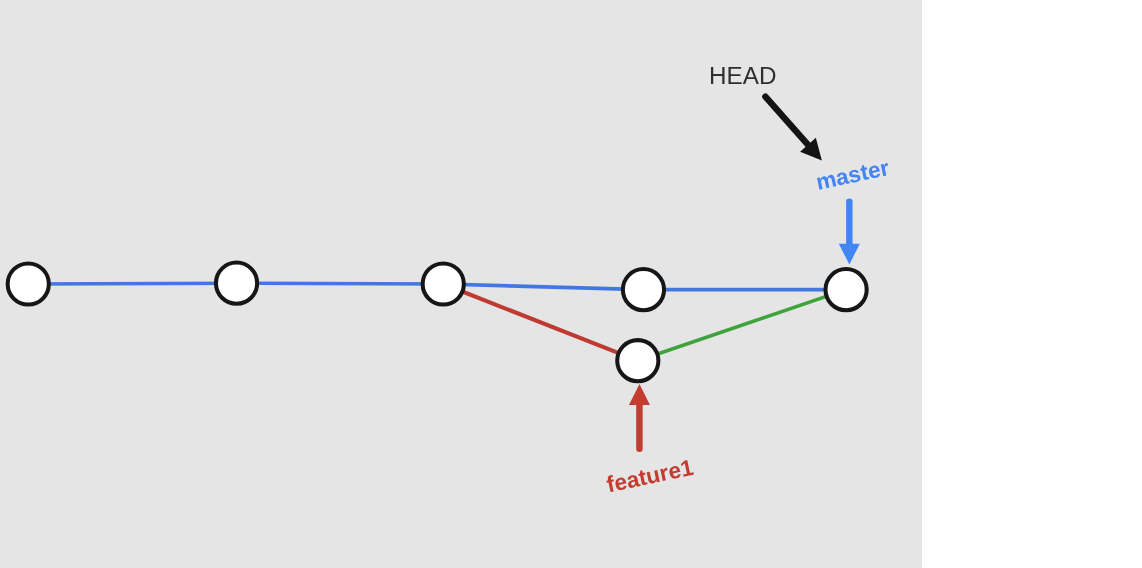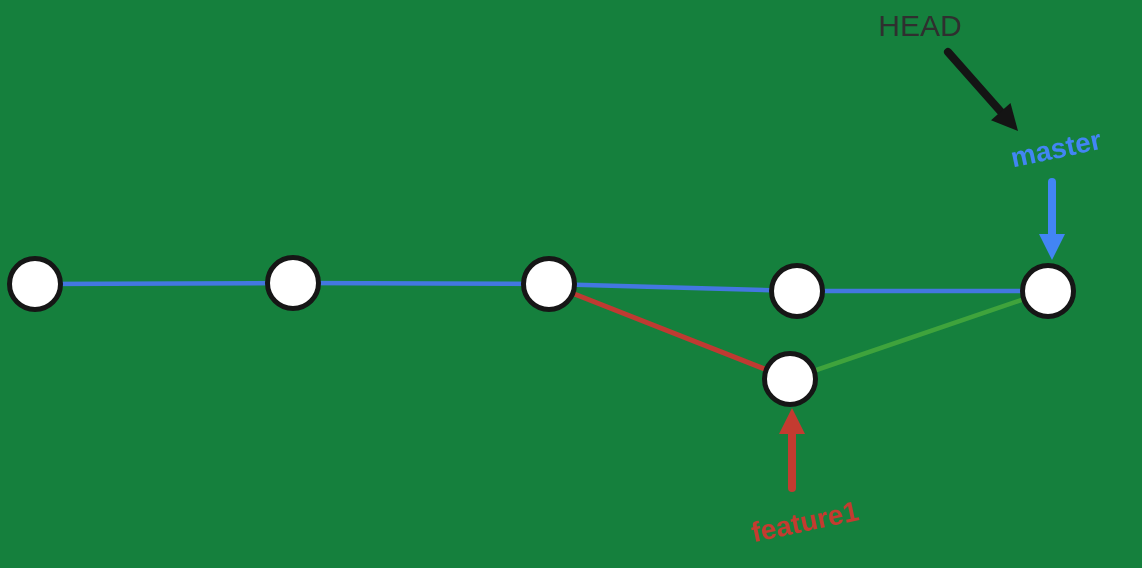--- a/index.html
+++ b/index.html
@@ -3,23 +3,23 @@
 <meta charset="utf-8">
 <style>
   html, body {
     margin: 0;
     padding: 0;
     background: #ffffff;
     font-family: "Liberation Sans", sans-serif;
   }
   .canvas {
     position: relative;
-    width: 1142px;
+    width: 922px;
     height: 568px;
-    background: #15803d;
+    background: #e5e5e5;
     overflow: hidden;
   }
   .canvas svg {
     position: absolute;
     left: 0;
     top: 0;
     width: 100%;
     height: 100%;
   }
   text {

